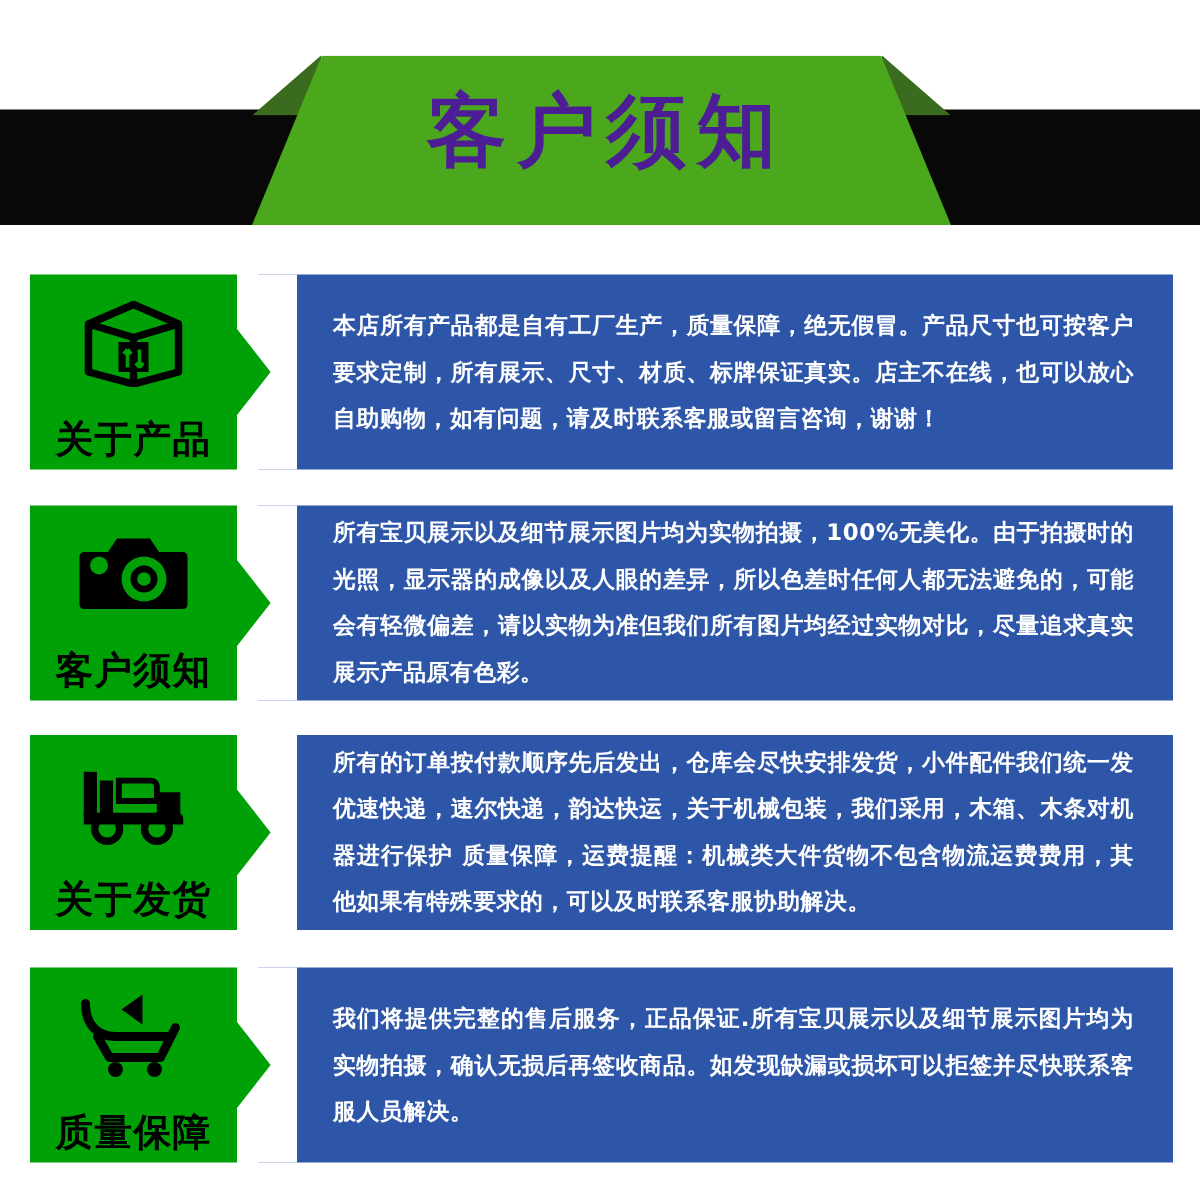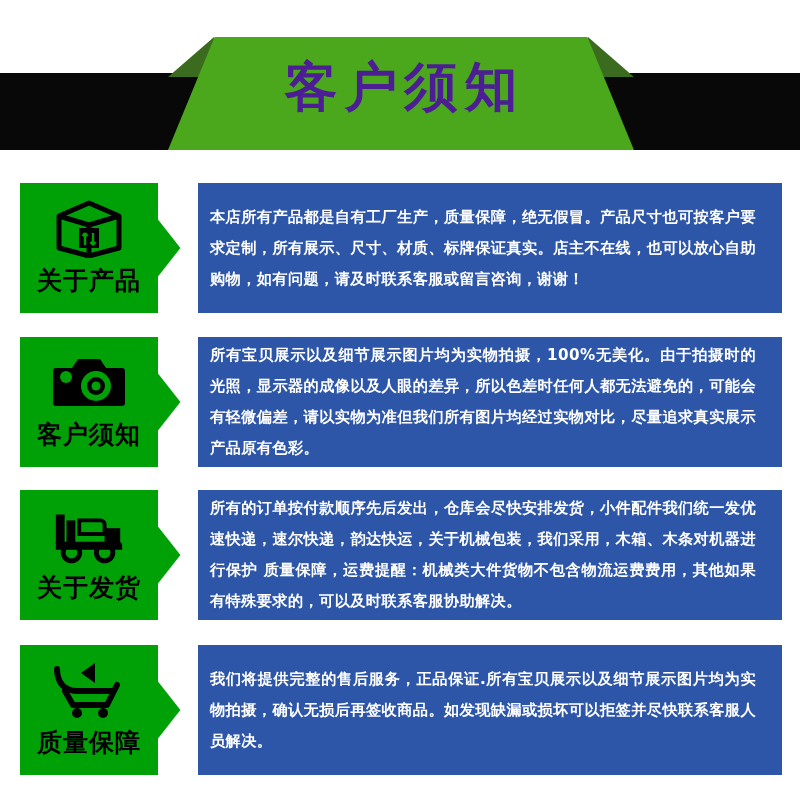--- a/index.html
+++ b/index.html
@@ -109,21 +109,21 @@
   .icon-glyph {
     width: 78px;
     height: 62px;
     display: flex;
     align-items: center;
     justify-content: center;
   }
   .icon-glyph svg { display: block; }
 
   .icon-label {
-    margin-top: 8px;
+    margin-top: 20px;
     color: #000000;
     font-size: 25px;
     font-weight: bold;
     letter-spacing: 1px;
     line-height: 1.1;
     font-family: "DejaVu Sans", "Liberation Sans", sans-serif;
   }
 
   
   .chevron {
@@ -161,20 +161,21 @@
   .panel-text {
     color: #ffffff;
     font-size: 15.2px;
     font-weight: bold;
     line-height: 31px;
     letter-spacing: 0.4px;
     text-align: justify;
     text-justify: inter-character;
     font-family: "DejaVu Sans", "Liberation Sans", sans-serif;
     width: 100%;
+    margin-left: 12px;
   }
 </style>
 </head>
 <body>
 
 <div id="page">
 
   <div id="banner">
     <div class="banner-black-band"></div>
     <div class="flap-left"></div>

